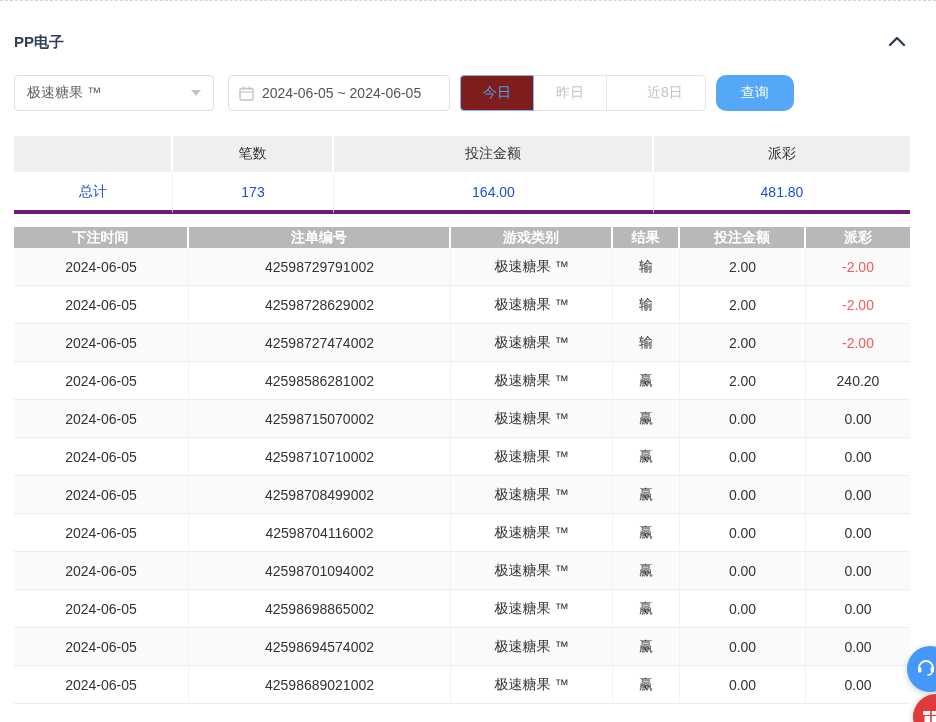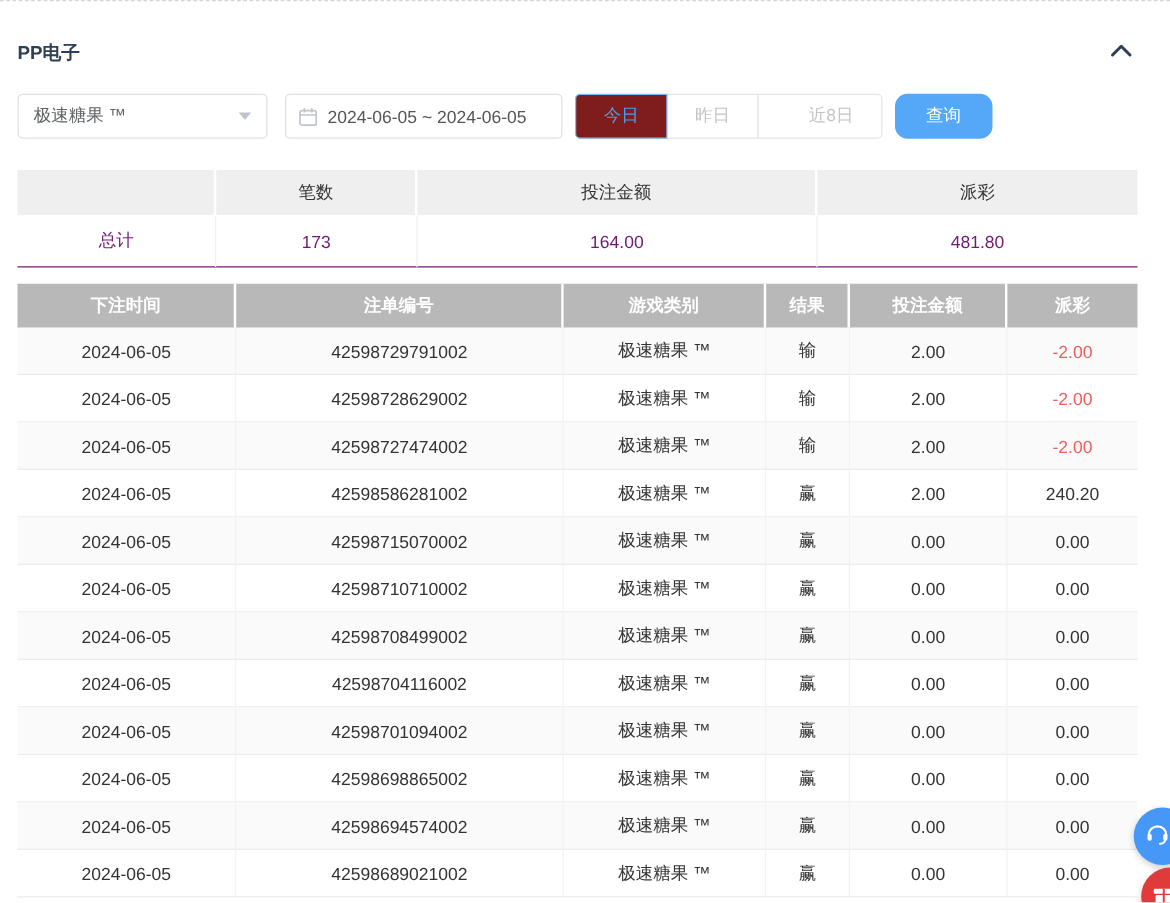--- a/index.html
+++ b/index.html
@@ -79,31 +79,31 @@
   .summary-head { display:flex; height: 36px; }
   .summary-head .scell {
     background:#efefef; color:#333;
     display:flex; align-items:center; justify-content:center;
     border-right: 2px solid #fff;
   }
   .summary-head .scell:last-child { border-right:none; }
   .summary-body { display:flex; height: 41px; margin-top:1px; }
   .summary-body .scell {
     display:flex; align-items:center; justify-content:center;
-    border-bottom: 1px solid #701a75;
+    border-bottom: 4px solid #701a75;
     border-right: 1px solid #f1f1f1;
-    color:#701a75;
+    color:#1d4ed8;
   }
   .summary-body .scell:last-child { border-right:none; }
   .s-col1 { width:159px; } .s-col2 { width:161px; }
   .s-col3 { width:320px; } .s-col4 { flex:1; }
 
   
   .bet-table { width: 896px; margin: 13px 0 0 14px; font-size: 14px; }
-  .thead { display:flex; height: 35px; }
+  .thead { display:flex; height: 21px; }
   .thead .tcell {
     background:#b8b8b8; color:#fff; font-weight:bold;
     display:flex; align-items:center; justify-content:center;
     border-right:2px solid #fff;
   }
   .thead .tcell:last-child { border-right:none; }
   .trow { display:flex; height: 38px; border-bottom:1px solid #ececec; background:#fff; }
   .trow:nth-child(odd) { background:#fafafa; }
   .trow .tcell {
     display:flex; align-items:center; justify-content:center;

